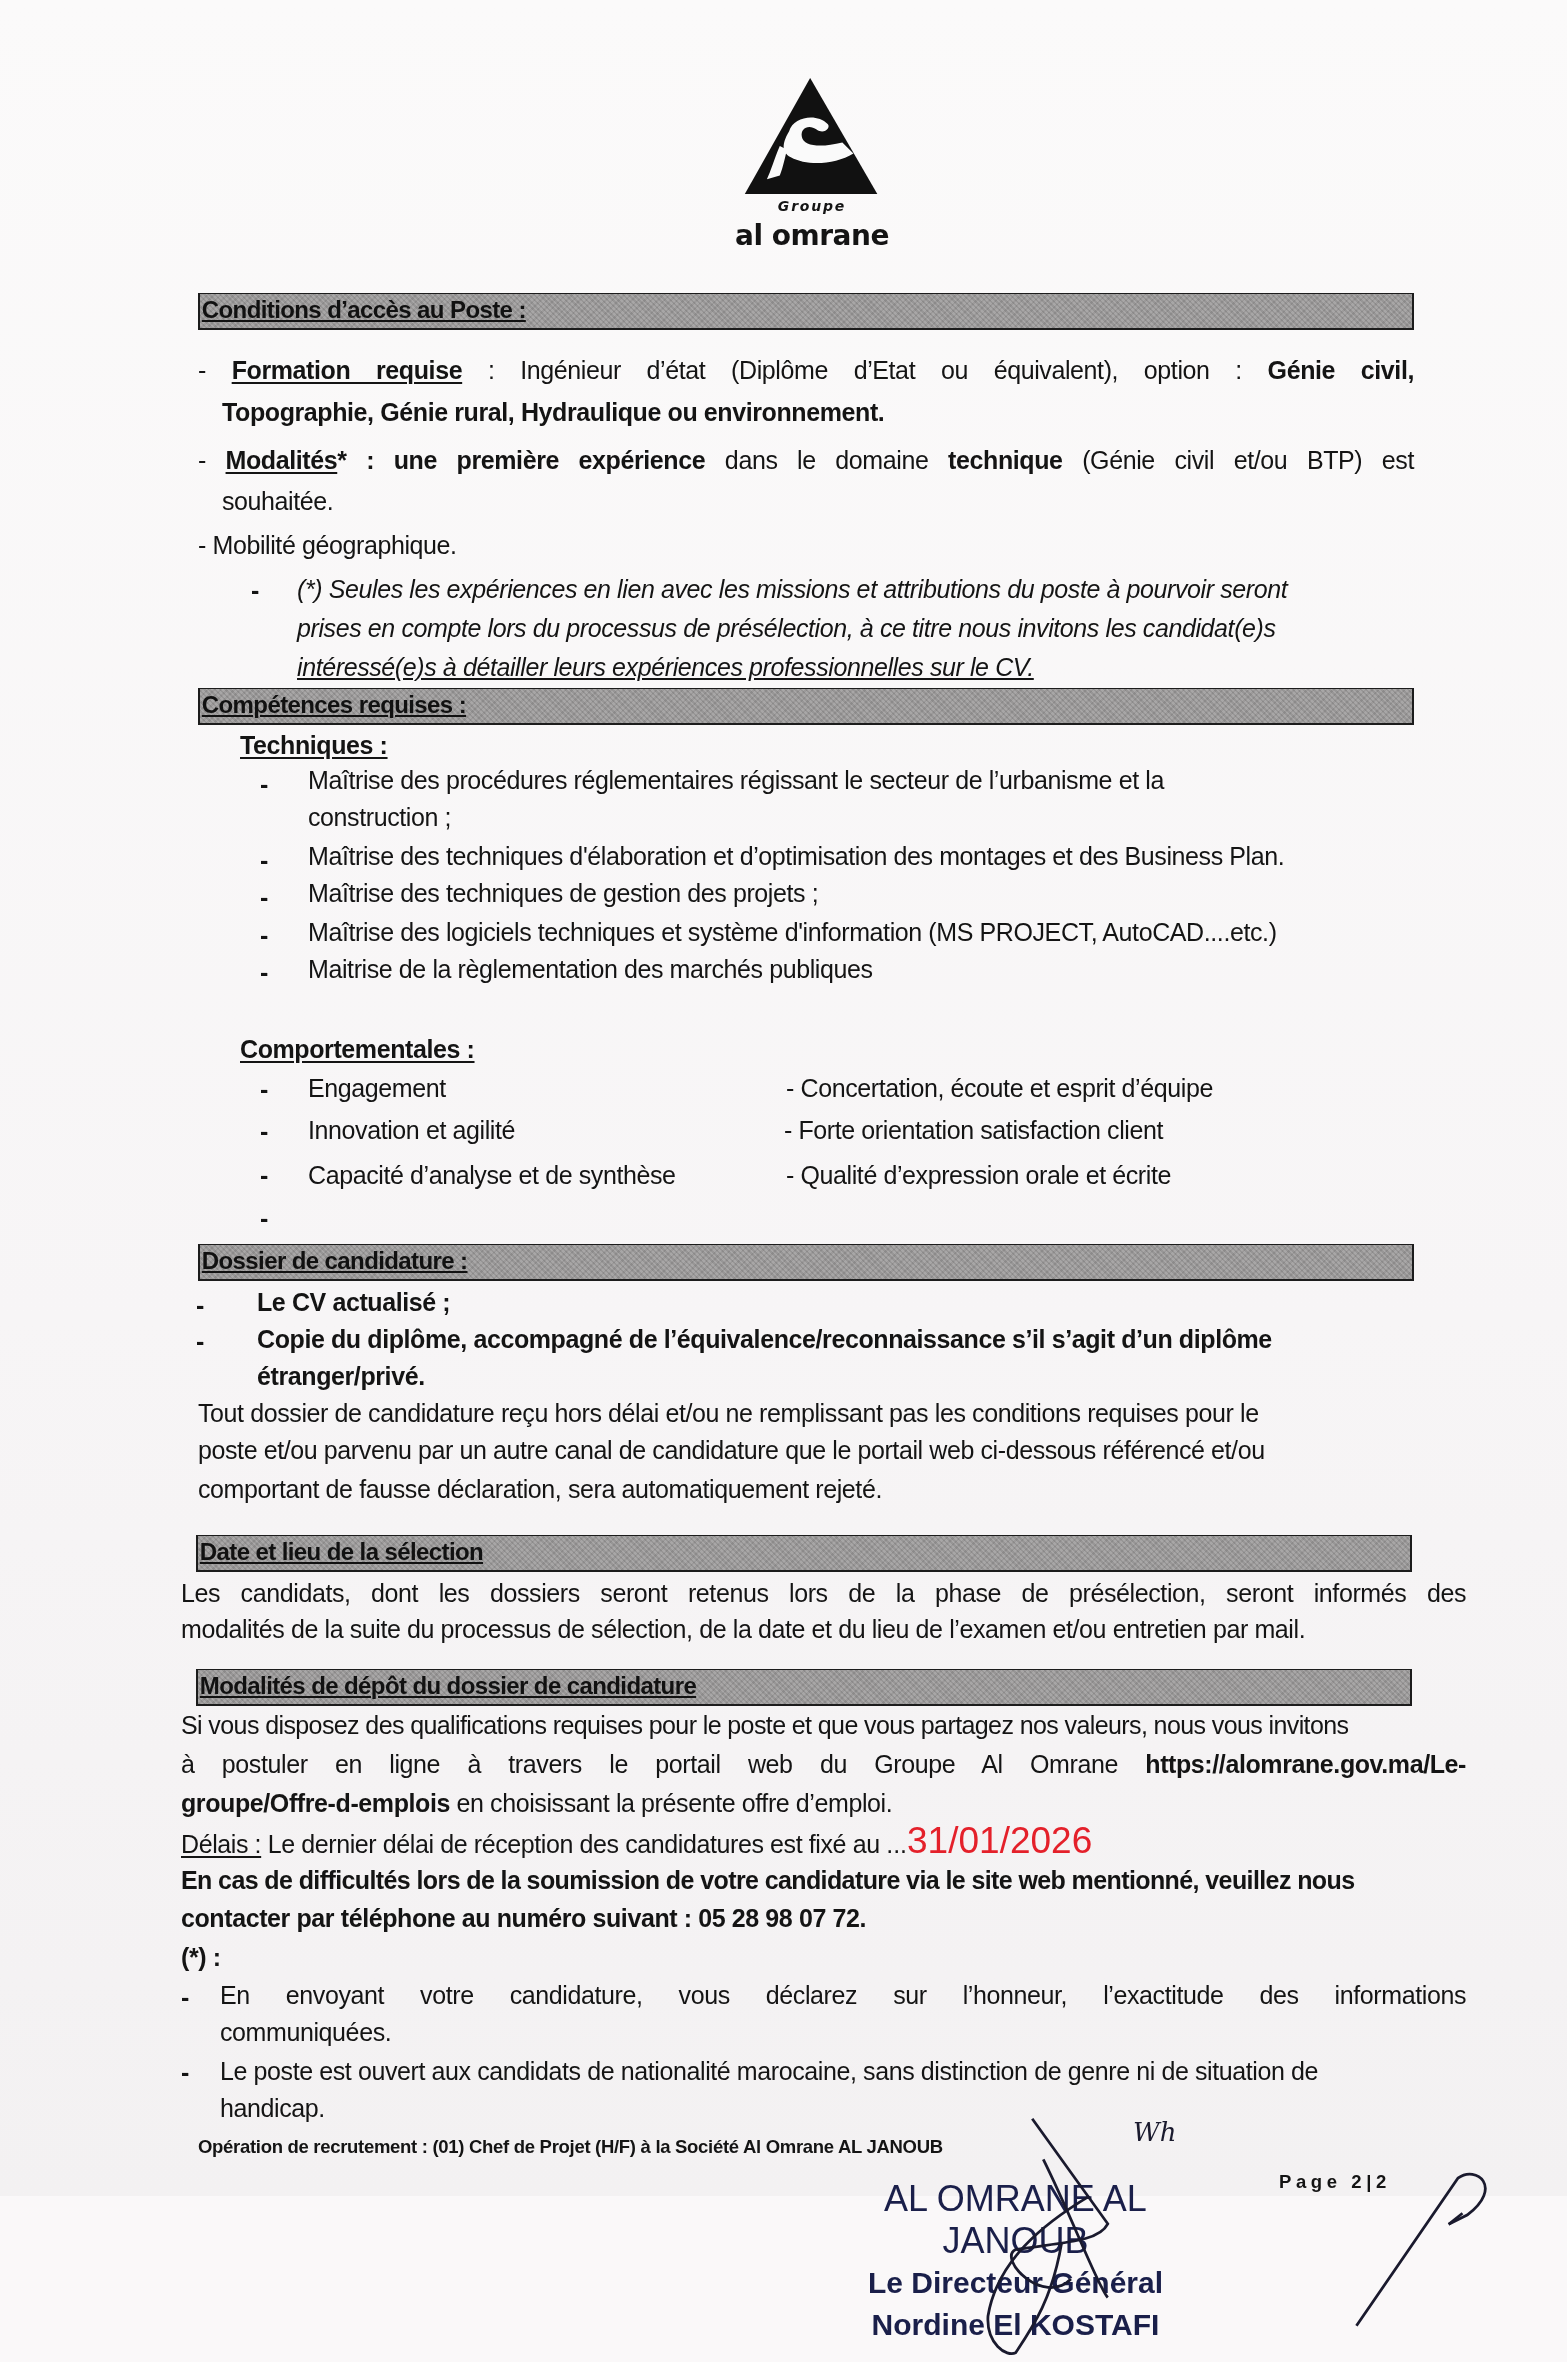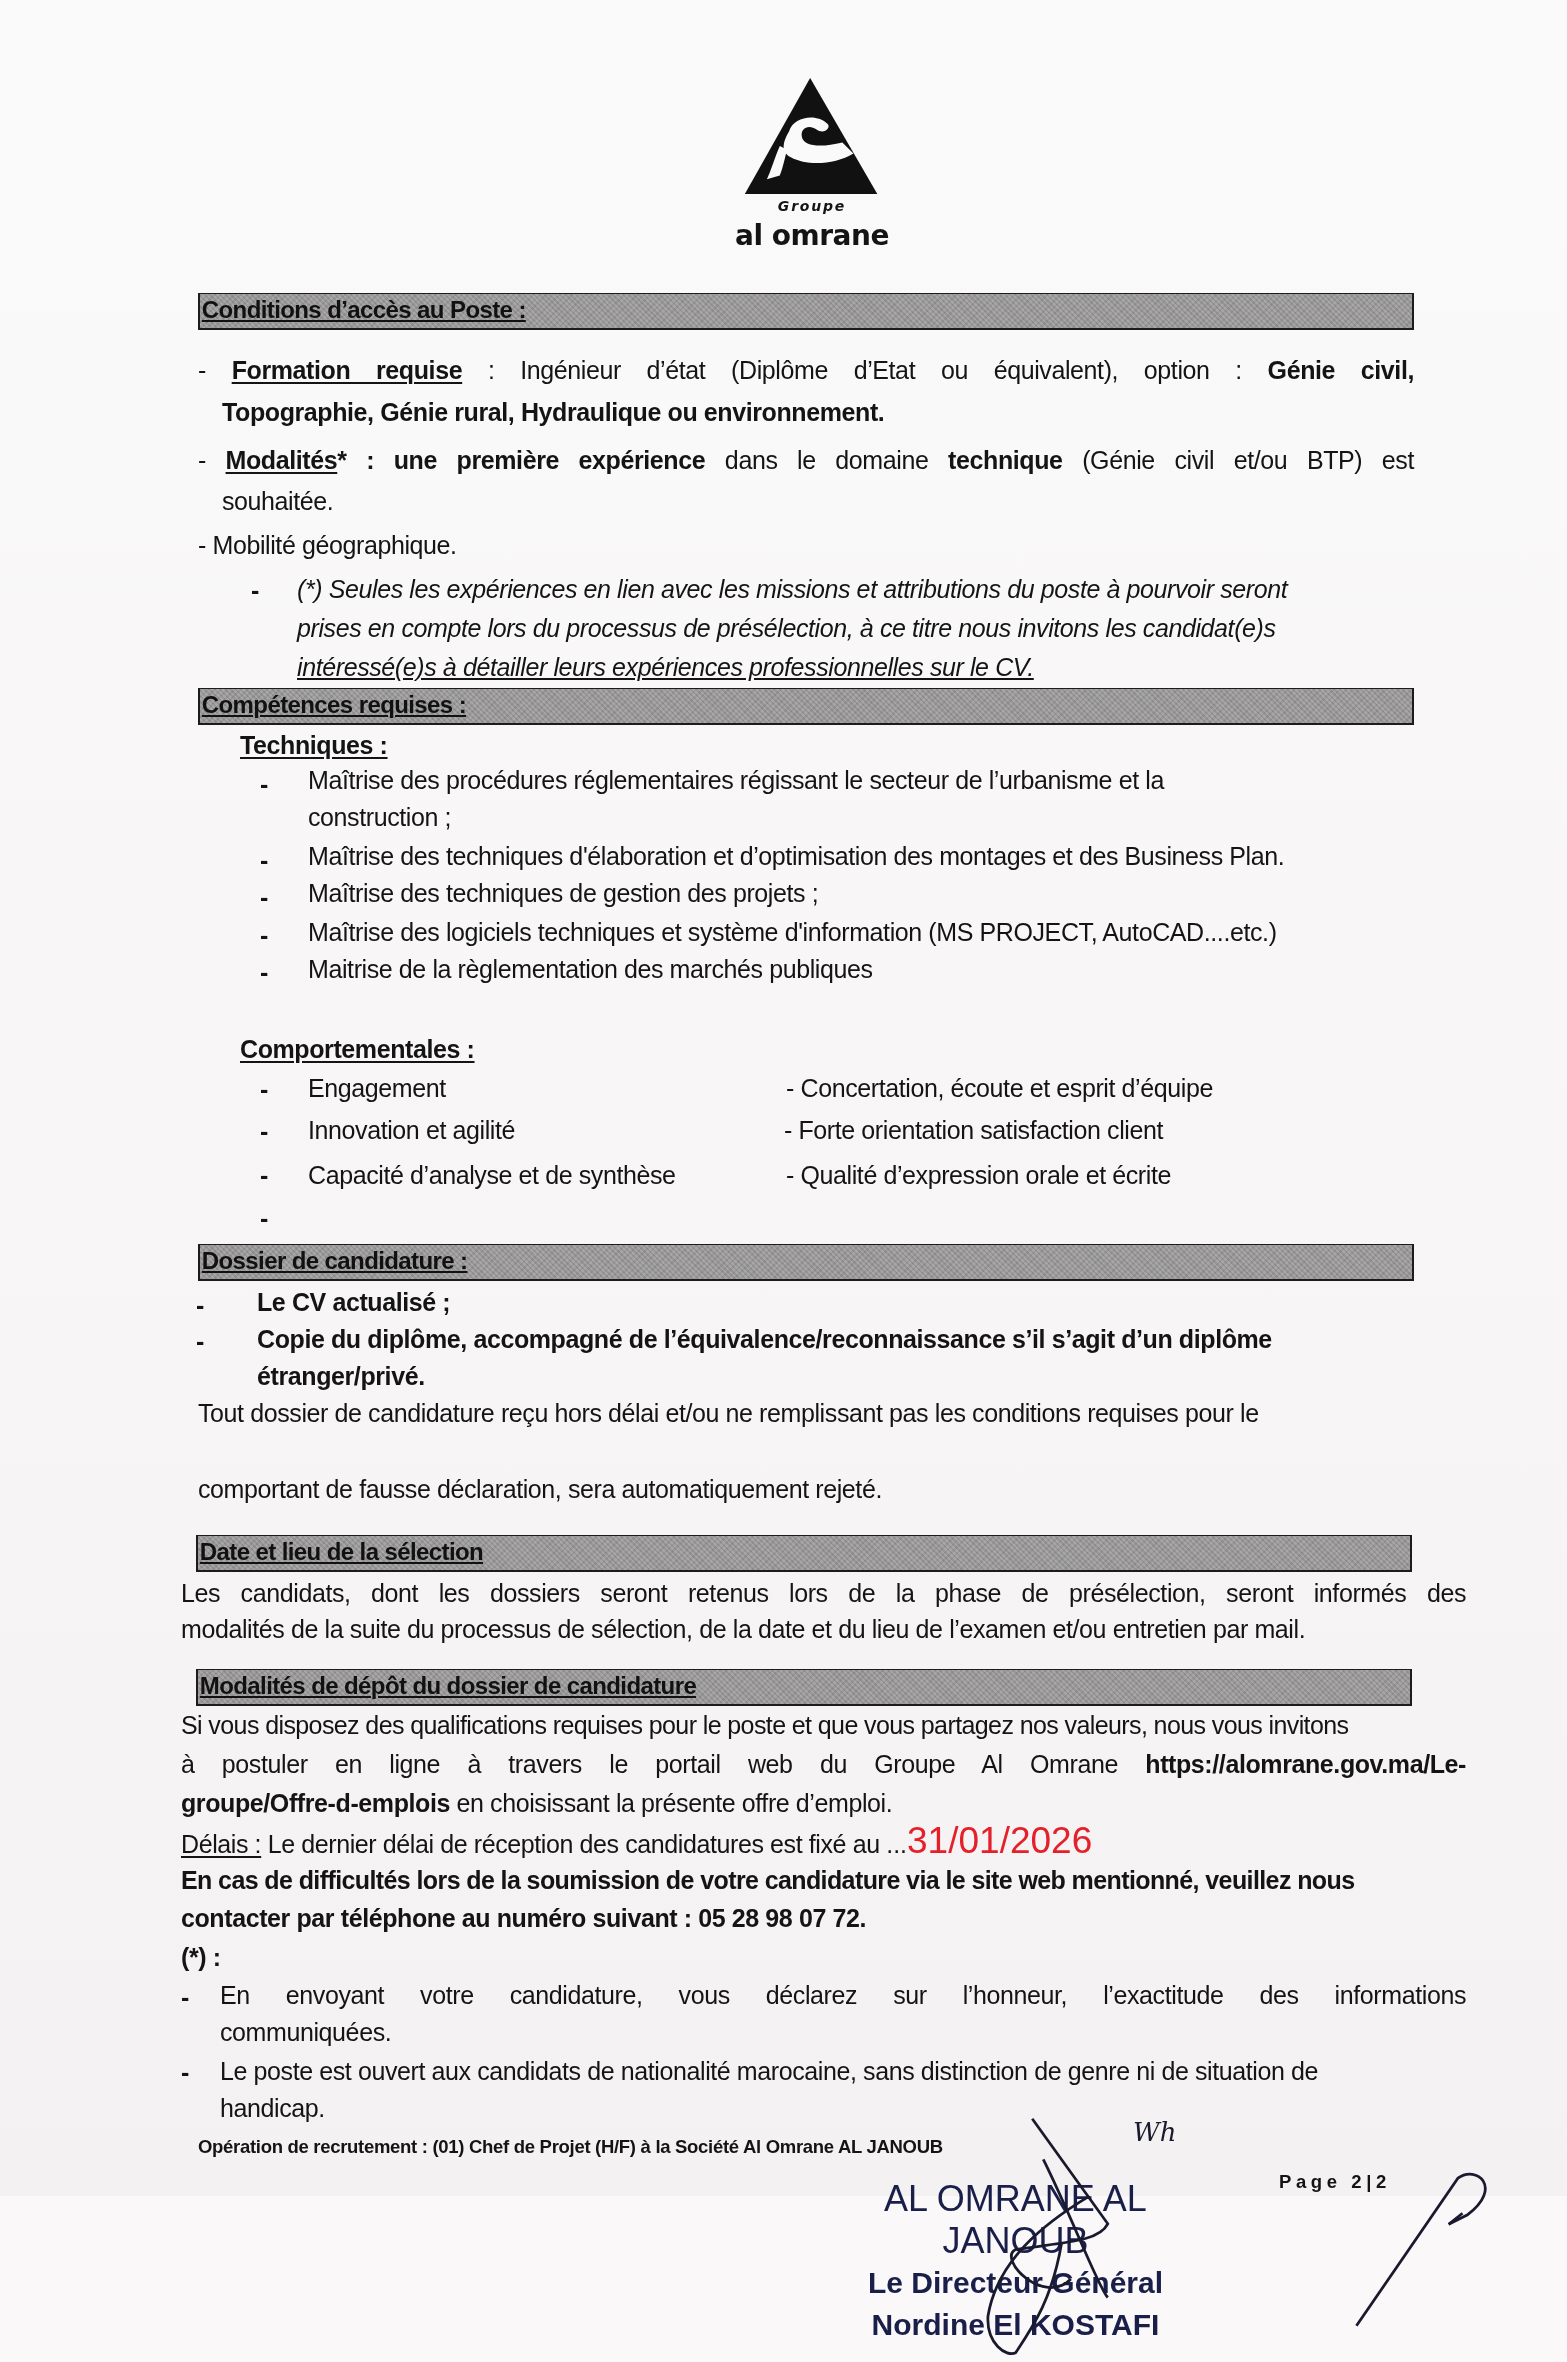--- a/index.html
+++ b/index.html
@@ -121,20 +121,21 @@
   <div class="bar" style="top:1244px;">
     <span>Dossier de candidature :</span>
   </div>
   <div class="dash" style="left:196px; top:1287px;">-</div>
   <div class="txt bold" style="left:257px; top:1283px; line-height:39px;">Le CV actualisé ;</div>
   <div class="dash" style="left:196px; top:1323px;">-</div>
   <div class="txt bold" style="left:257px; top:1320px; line-height:39px;">Copie du diplôme, accompagné de l’équivalence/reconnaissance s’il s’agit d’un diplôme</div>
   <div class="txt bold" style="left:257px; top:1357px; line-height:39px;">étranger/privé.</div>
 
   <div class="txt" style="left:198px; top:1395px; line-height:37px;">Tout dossier de candidature reçu hors délai et/ou ne remplissant pas les conditions requises pour le</div>
+  <div class="txt" style="left:198px; top:1432px; line-height:37px;">poste et/ou parvenu par un autre canal de candidature que le portail web ci-dessous référencé et/ou</div>
   <div class="txt" style="left:198px; top:1471px; line-height:37px;text-align:center;">comportant de fausse déclaration, sera automatiquement rejeté.</div>
 
   <div class="bar" style="top:1535px; left:196px; width:1216px;">
     <span>Date et lieu de la sélection</span>
   </div>
   <div class="txt justify" style="left:181px; top:1575px; width:1285px; line-height:37px;">Les candidats, dont les dossiers seront retenus lors de la phase de présélection, seront informés des</div>
   <div class="txt" style="left:181px; top:1611px; line-height:37px;">modalités de la suite du processus de sélection, de la date et du lieu de l’examen et/ou entretien par mail.</div>
 
   <div class="bar" style="top:1669px; left:196px; width:1216px;">
     <span>Modalités de dépôt du dossier de candidature</span>

